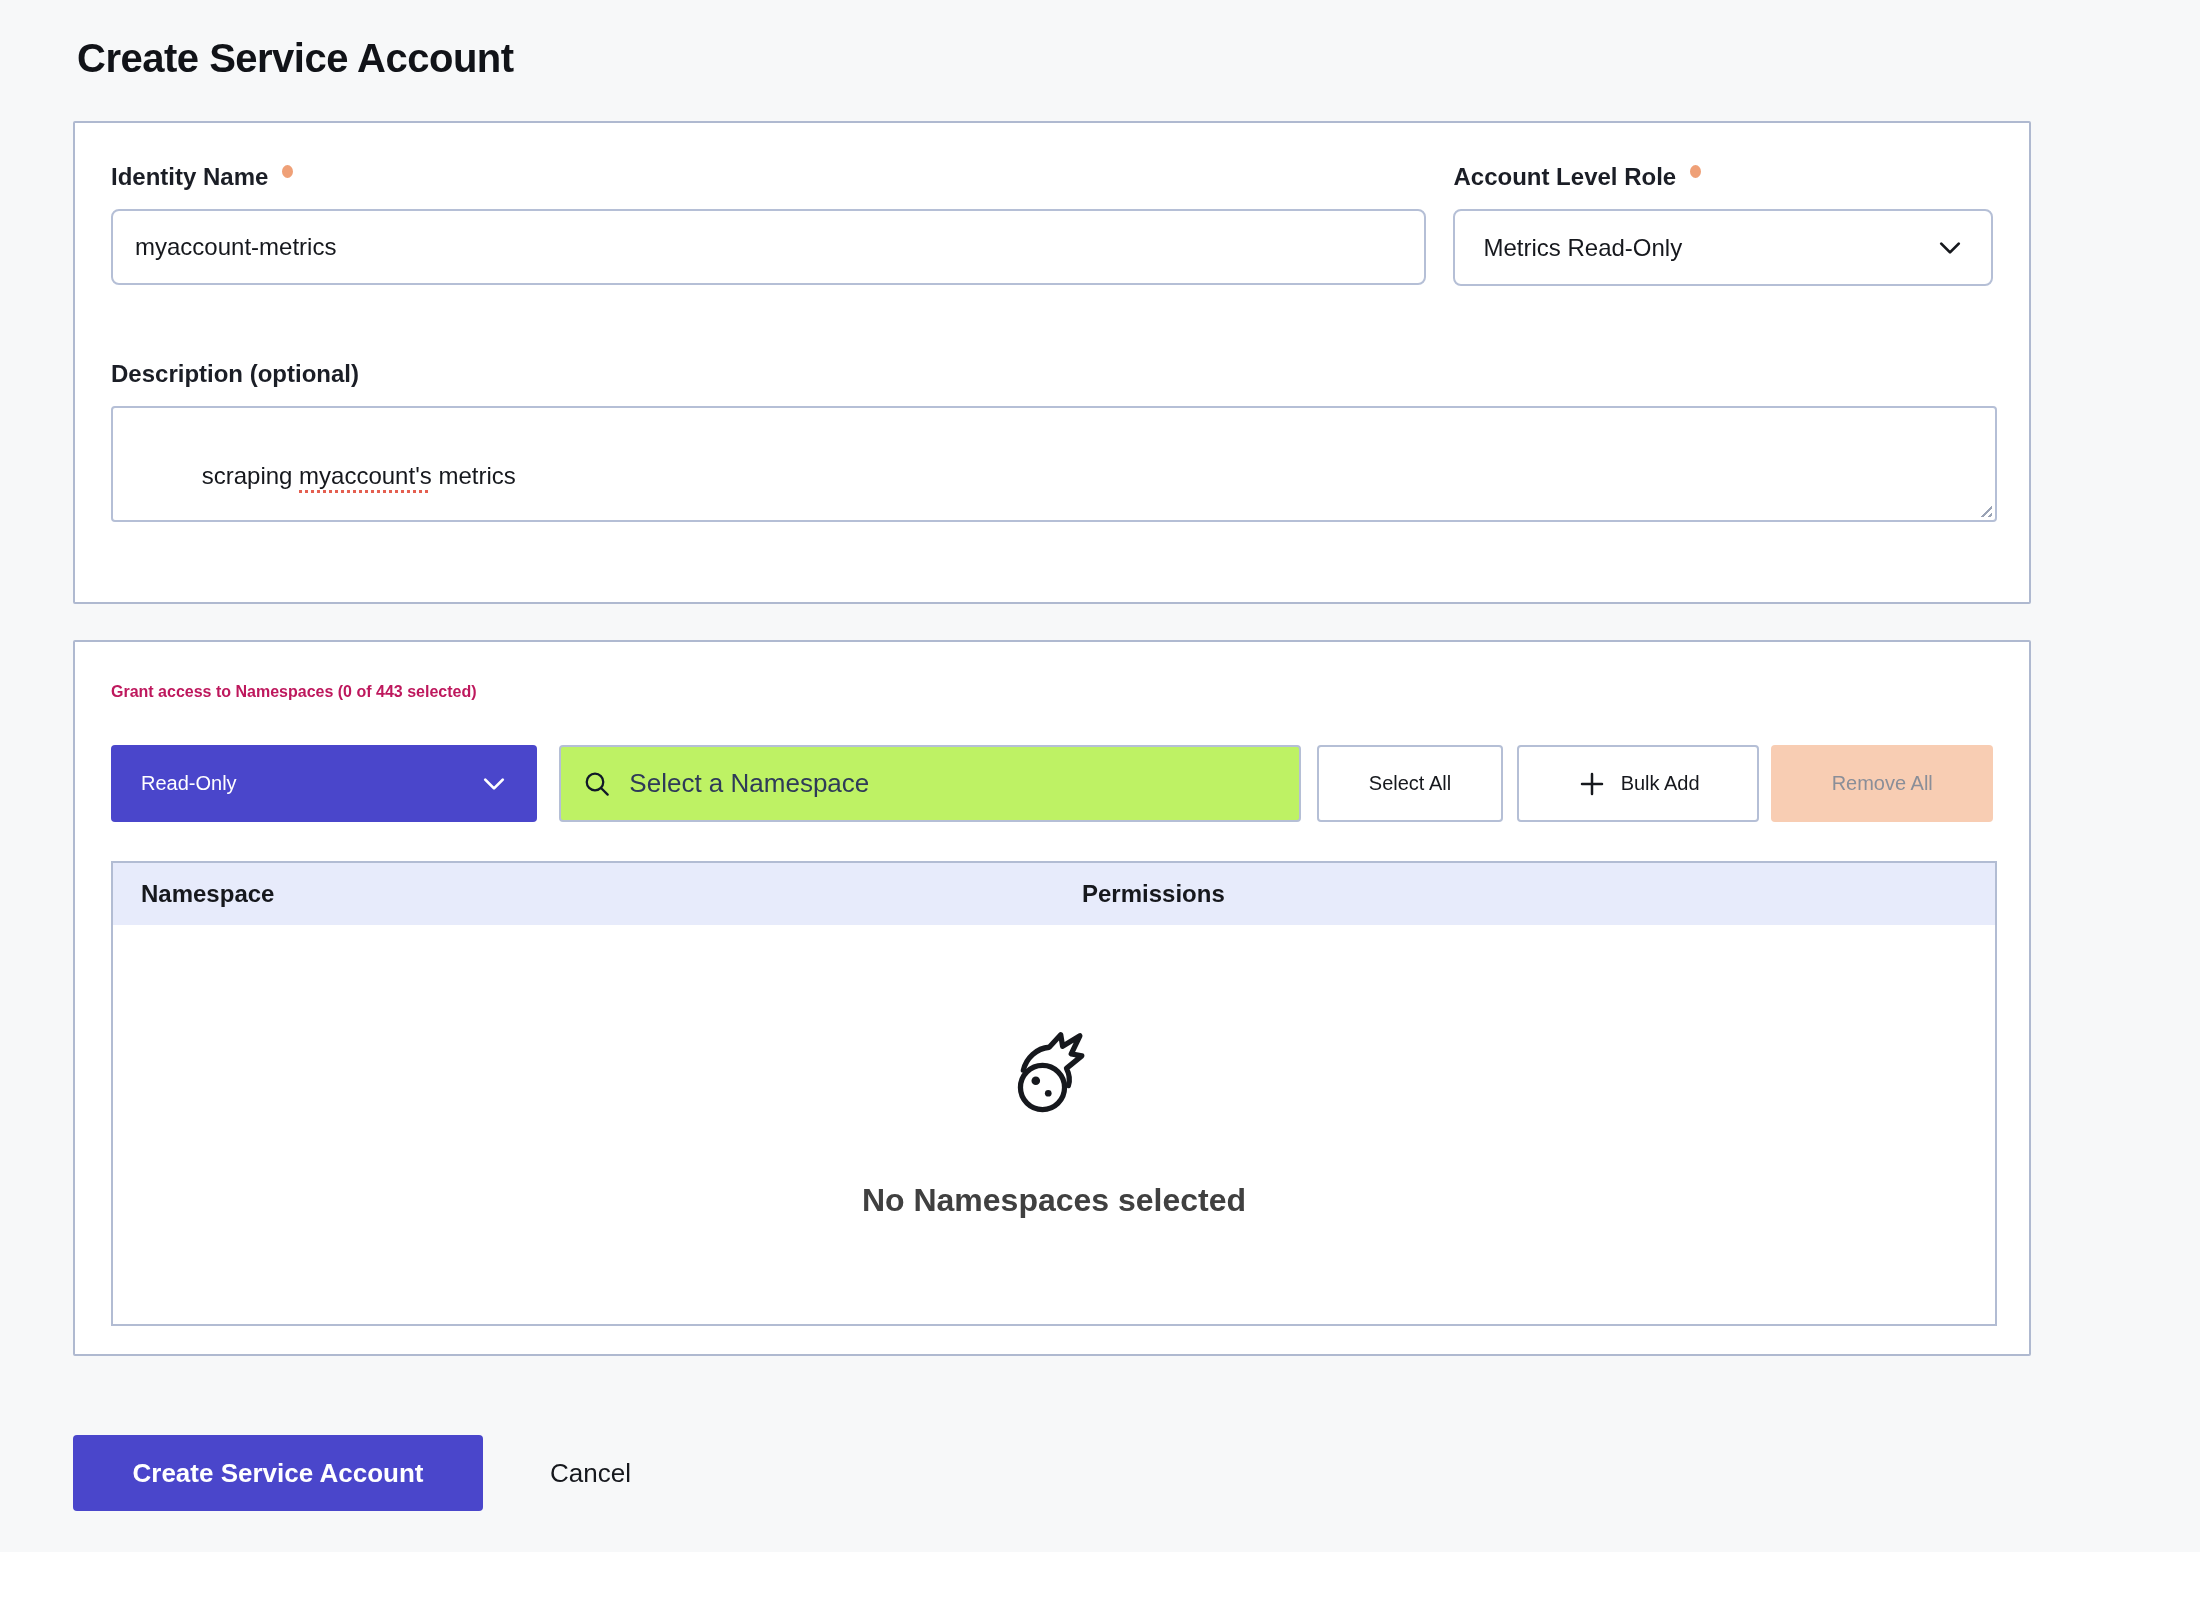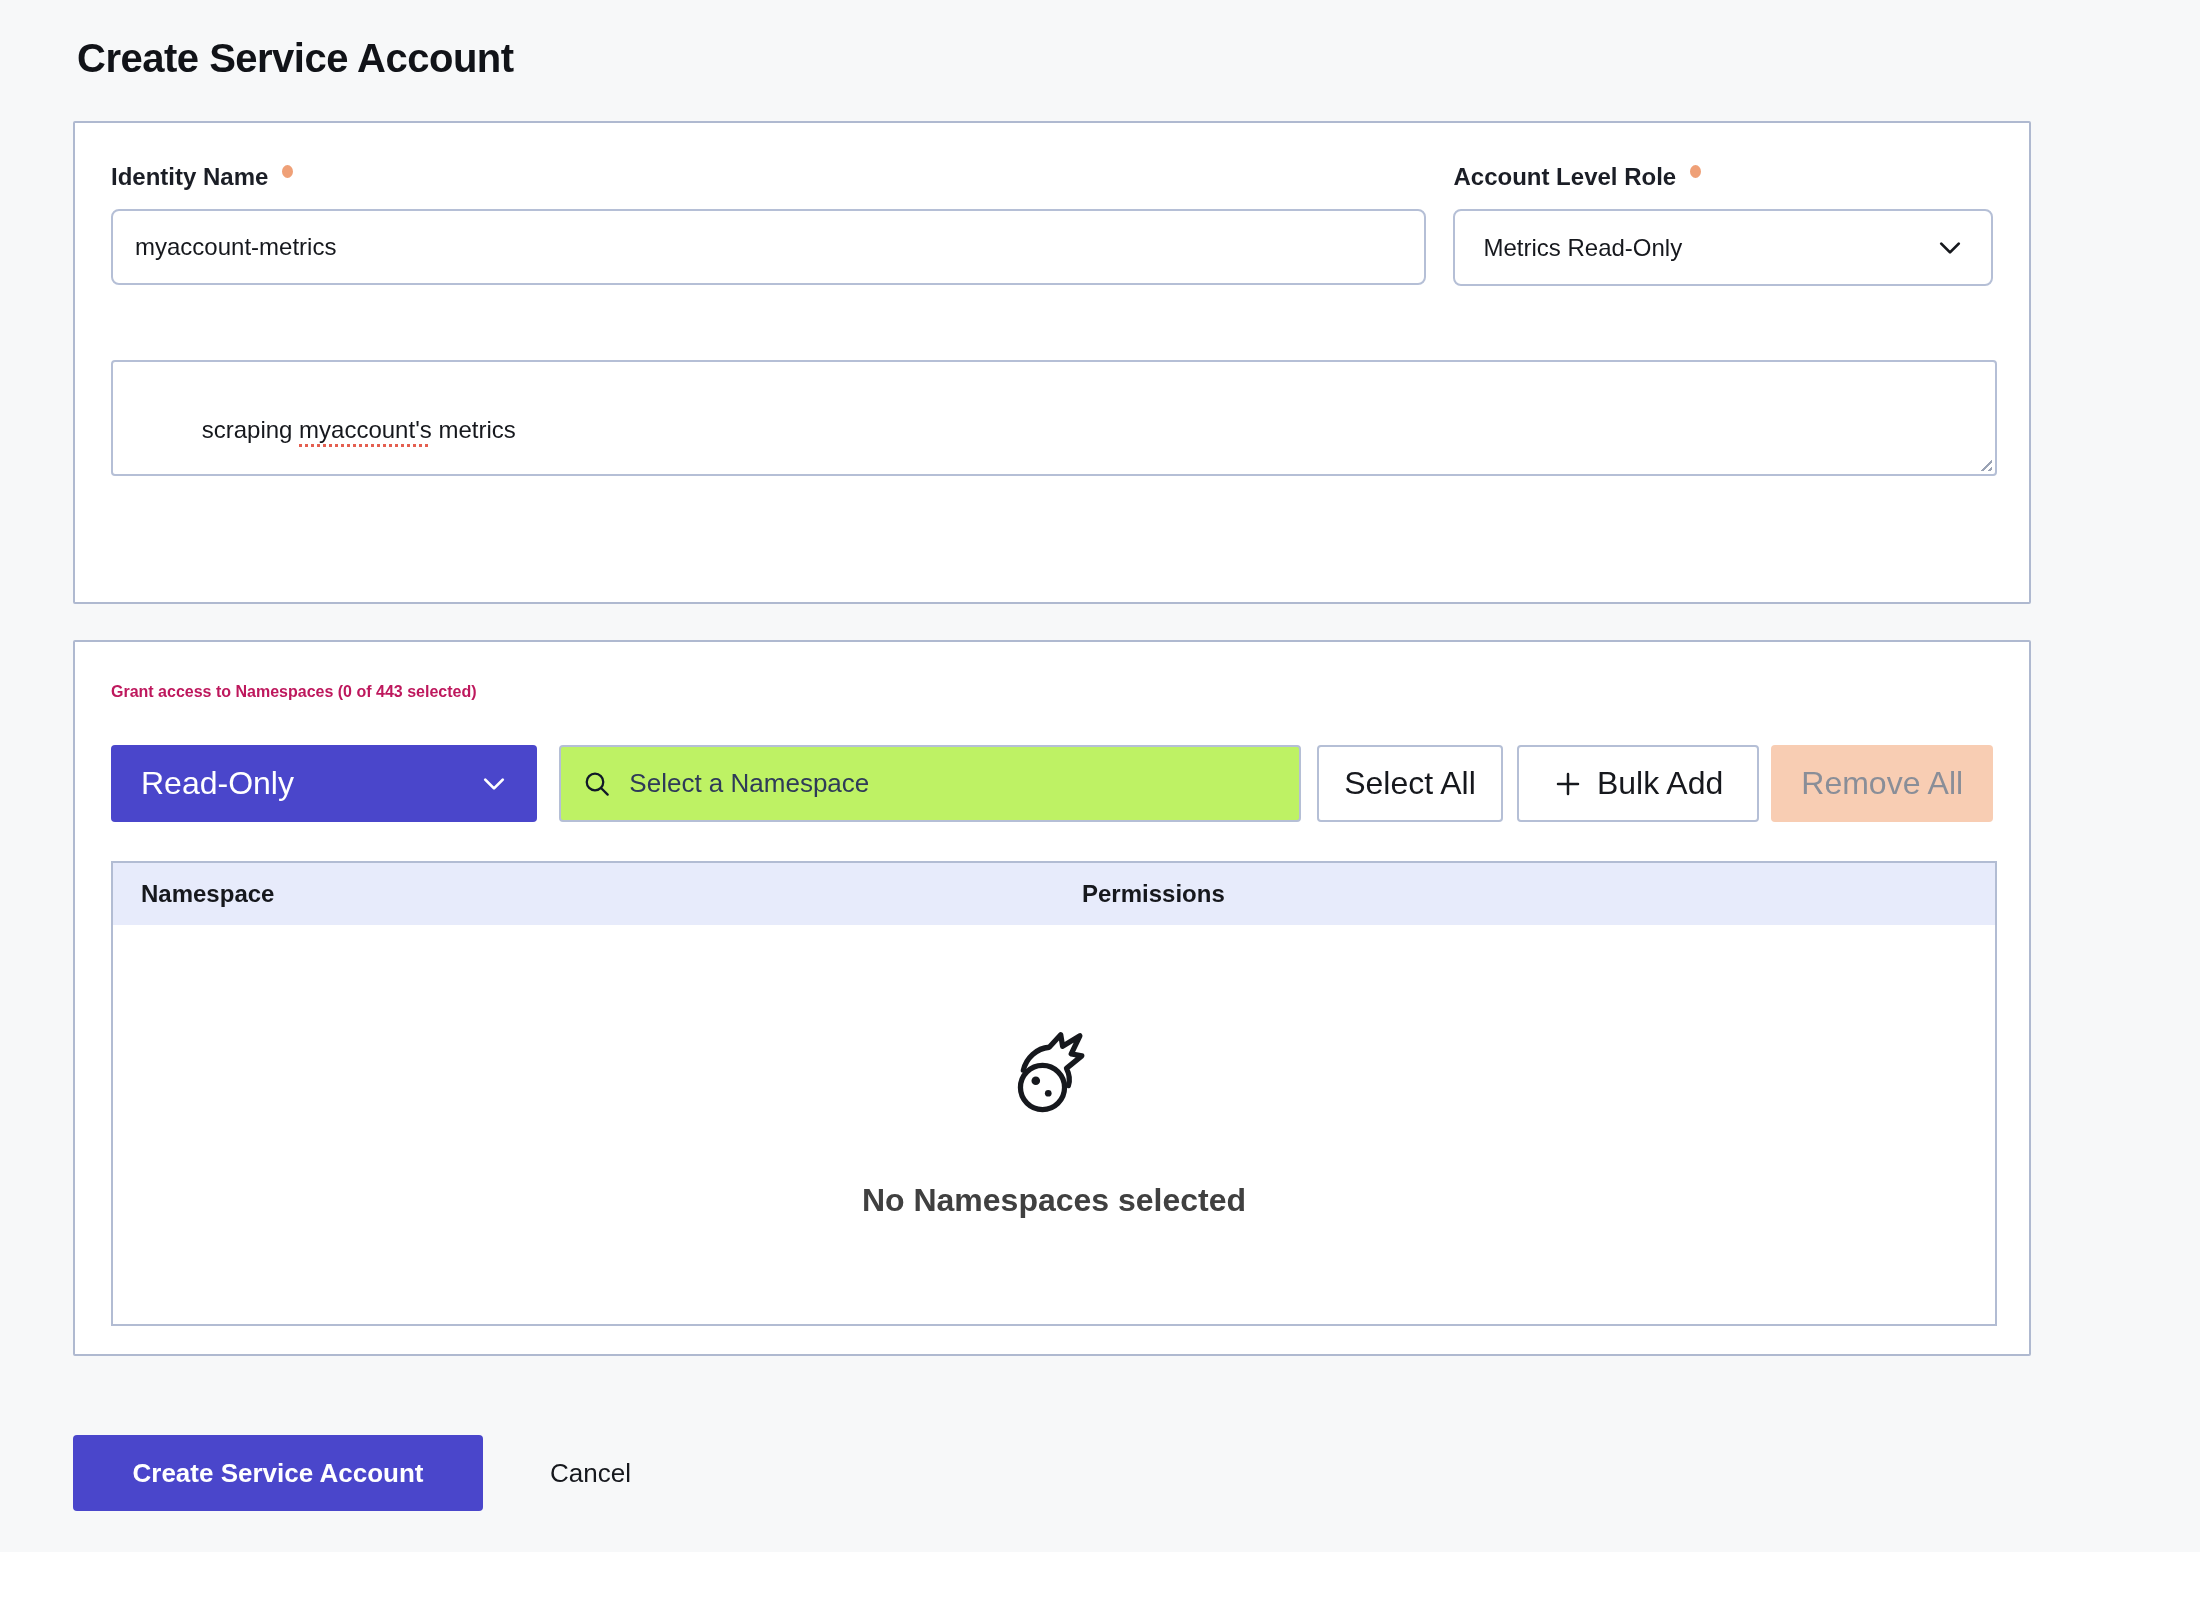--- a/index.html
+++ b/index.html
@@ -74,21 +74,21 @@
     position:absolute; right:3px; bottom:3px; width:15px; height:15px;
     background:repeating-linear-gradient(135deg, transparent 0 3px, #9aa3b5 3px 5px);
     clip-path:polygon(100% 0, 100% 100%, 0 100%);
   }
 
   .ns-heading { font-size:16px; font-weight:700; color:#be185d; line-height:28px; }
 
   .controls { display:flex; margin-top:39px; height:77px; }
   .btn {
     display:flex; align-items:center; justify-content:center;
-    font-size:32px; border-radius:4px; cursor:pointer; user-select:none;
+    font-size:20px; border-radius:4px; cursor:pointer; user-select:none;
   }
   .btn-permission {
     width:427px; background:#4a46cb; color:#ffffff;
     justify-content:space-between; padding:0 28px 0 30px; font-weight:400;
   }
   .btn-permission .chev { color:#ffffff; }
   .search-wrap {
     margin-left:22px; width:743px; height:77px;
     border:2px solid #b5bfd6; border-radius:4px; background:#bef264;
     display:flex; align-items:center; padding:0 20px;justify-content:flex-end;
@@ -171,20 +171,21 @@
             <span class="chev">
               <svg viewBox="0 0 24 24" fill="none" stroke="#16181d" stroke-width="2.2" stroke-linecap="round" stroke-linejoin="round">
                   <polyline points="5 8.5 12 15.5 19 8.5"></polyline>
                 </svg>
             </span>
           </div>
         </div>
       </div>
 
       <div class="desc-block">
+        <div class="field-label">Description (optional)</div>
         <div class="textarea">
           <span>scraping </span><span class="misspelled">myaccount's</span><span> metrics</span>
           <span class="resize-handle"></span>
         </div>
       </div>
     </div>
 
     <div class="card card-namespaces">
       <div class="ns-heading">Grant access to Namespaces (0 of 443 selected)</div>
 

